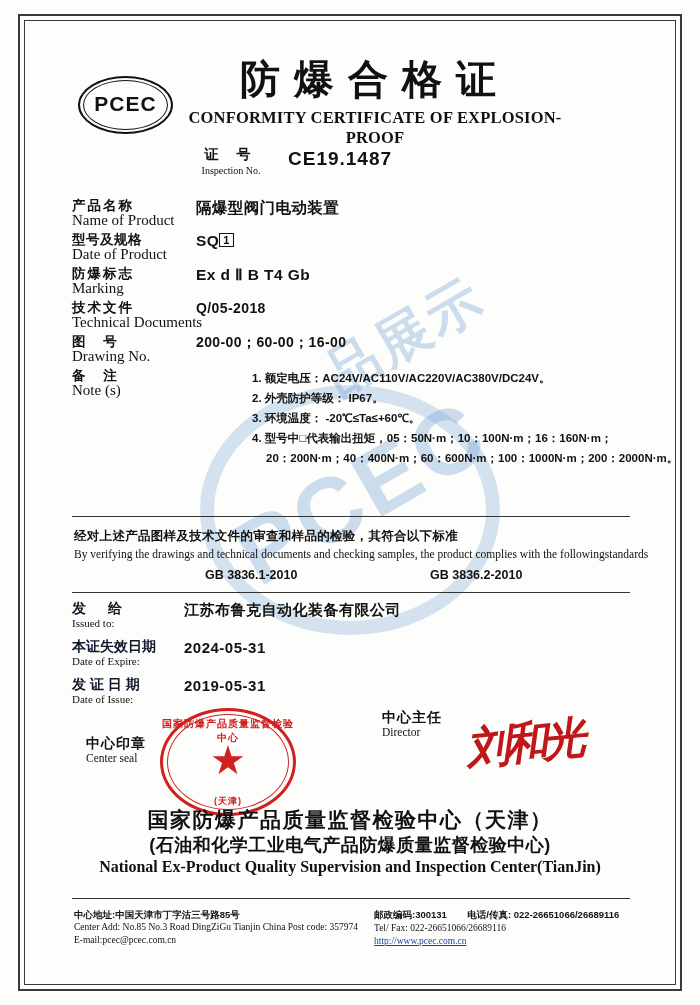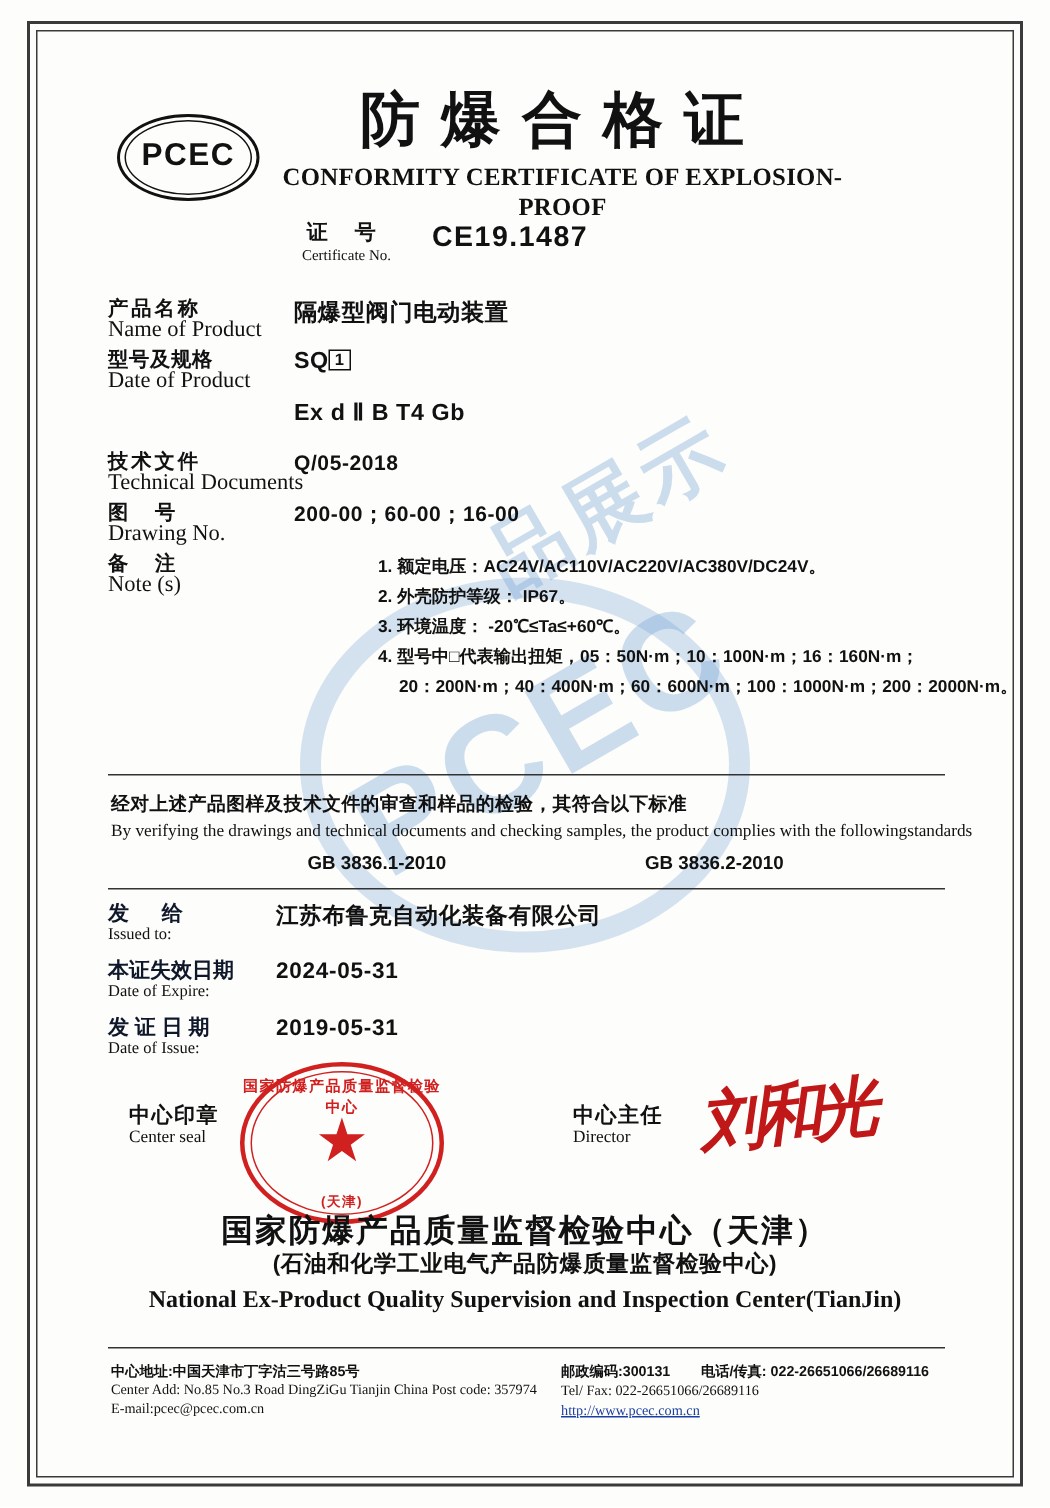--- a/index.html
+++ b/index.html
@@ -271,21 +271,21 @@
 
   
   .seal-label { position: absolute; left: 86px; top: 735px; }
   .seal-label .cn {
     font-family: "Liberation Sans", sans-serif;
     font-size: 14px; font-weight: bold; color: #111; line-height: 17px;
     letter-spacing: 1px;
   }
   .seal-label .en { font-size: 11.5px; color: #111; }
 
-  .director-label { position: absolute; left: 382px; top: 735px; }
+  .director-label { position: absolute; left: 382px; top: 709px; }
   .director-label .cn {
     font-family: "Liberation Sans", sans-serif;
     font-size: 14px; font-weight: bold; color: #111; line-height: 17px;
     letter-spacing: 1px;
   }
   .director-label .en { font-size: 11.5px; color: #111; }
 
   .red-seal {
     position: absolute;
     left: 160px; top: 708px;
@@ -345,21 +345,21 @@
     font-size: 21px;
     font-weight: bold;
     letter-spacing: 1.5px;
     color: #111;
   }
   .org-cn2 {
     position: absolute;
     left: 0; right: 0; top: 833px;
     text-align: center;
     font-family: "Liberation Sans", sans-serif;
-    font-size: 15px;
+    font-size: 18px;
     font-weight: bold;
     letter-spacing: 0.5px;
     color: #111;
   }
   .org-en {
     position: absolute;
     left: 0; right: 0; top: 858px;
     text-align: center;
     font-size: 16px;
     font-weight: bold;
@@ -412,21 +412,21 @@
     <div class="ellipse"></div>
     <div class="ellipse2"></div>
     <div class="txt">PCEC</div>
   </div>
 
   <div class="title-cn">防爆合格证</div>
   <div class="title-en">CONFORMITY CERTIFICATE OF EXPLOSION-PROOF</div>
 
   <div class="cert-label">
     <div class="cn">证 号</div>
-    <div class="en">Certificate No.</div>
+    <div class="en">Inspection No.</div>
   </div>
   <div class="cert-no">CE19.1487</div>
 
   <div class="fields">
 
     <div class="field-row" style="height:34px">
       <div class="f-label">
         <div class="cn sp2">产品名称</div>
         <div class="en">Name of Product</div>
       </div>
@@ -437,20 +437,24 @@
       <div class="f-label">
         <div class="cn">型号及规格</div>
         <div class="en">Date of Product</div>
       </div>
       <div class="f-value big">
         <span>SQ</span><span class="boxed">1</span>
       </div>
     </div>
 
     <div class="field-row" style="height:34px">
+      <div class="f-label">
+        <div class="cn sp2">防爆标志</div>
+        <div class="en">Marking</div>
+      </div>
       <div class="f-value big">Ex d Ⅱ B T4 Gb</div>
     </div>
 
     <div class="field-row" style="height:34px">
       <div class="f-label">
         <div class="cn sp2">技术文件</div>
         <div class="en">Technical Documents</div>
       </div>
       <div class="f-value">Q/05-2018</div>
     </div>

